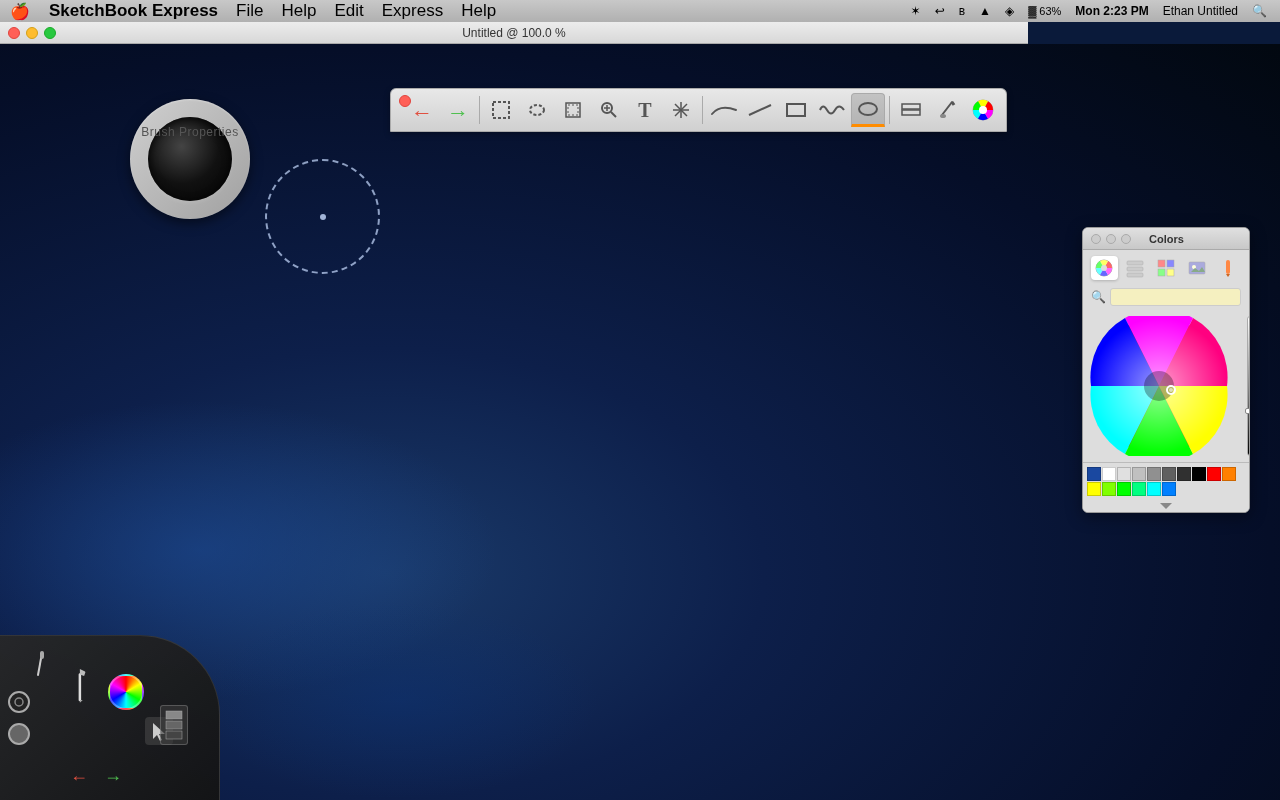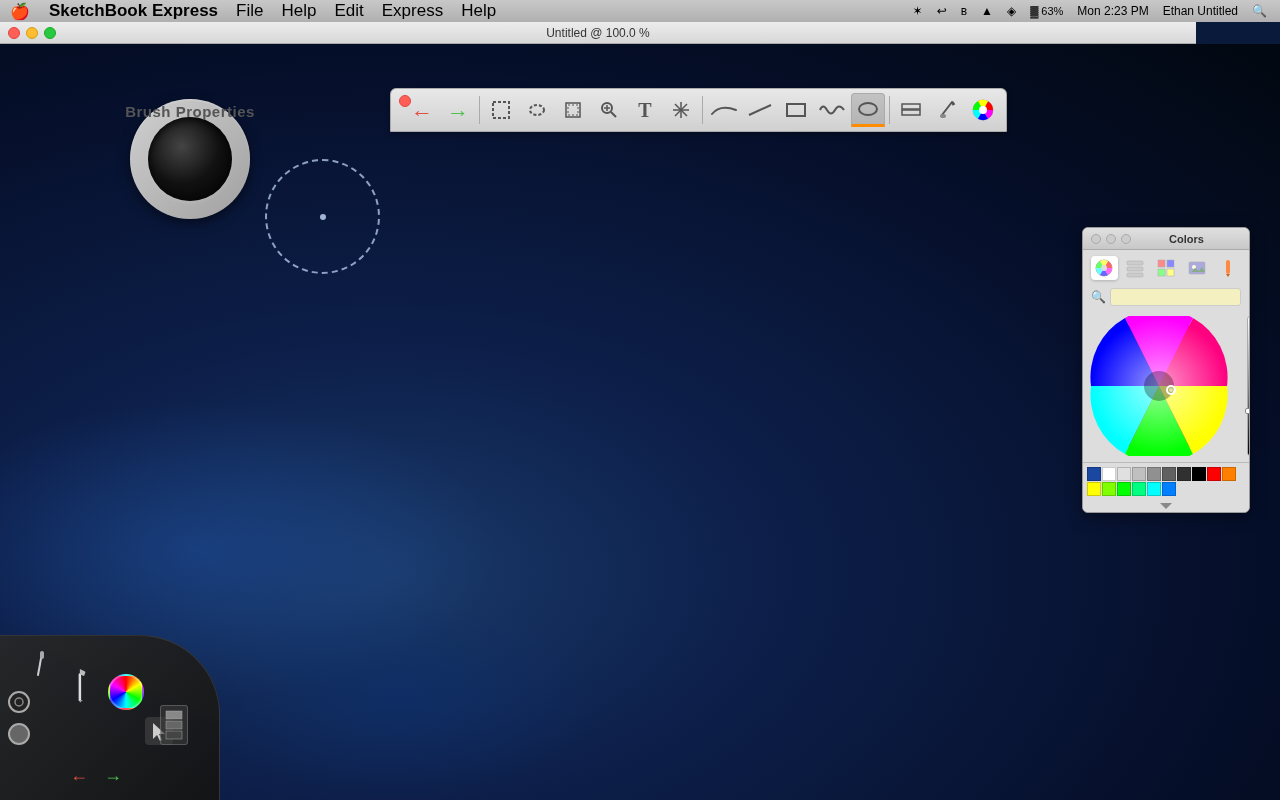--- a/index.html
+++ b/index.html
@@ -45,21 +45,21 @@
       padding-right: 10px;
       font-size: 12px;
     }
     .menubar-right span { padding: 0 3px; }
 
     
     #titlebar {
       position: absolute;
       top: 22px;
       left: 0;
-      width: 1196px;
+      width: 1028px;
       height: 22px;
       background: linear-gradient(to bottom, #ececec, #d8d8d8);
       display: flex;
       align-items: center;
       justify-content: center;
       font-size: 12px;
       color: #333;
       border-bottom: 1px solid #aaa;
       z-index: 99;
     }
@@ -173,28 +173,27 @@
       position: relative;
     }
     .brush-inner {
       width: 84px; height: 84px;
       border-radius: 50%;
       background: radial-gradient(circle at 40% 35%, #444, #111, #000);
       box-shadow: inset 0 2px 8px rgba(0,0,0,0.8), 0 2px 4px rgba(255,255,255,0.1);
     }
     .brush-label {
       position: absolute;
-      top: 4px;
+      top: 26px;
       left: 50%;
       transform: translateX(-50%);
-      font-size: 15px;
+      font-size: 12px;
       color: #555;
       white-space: nowrap;
       letter-spacing: 0.5px;
-      font-weight: bold;
     }
 
     
     #dashed-circle {
       position: absolute;
       top: 115px;
       left: 265px;
       width: 115px; height: 115px;
       border-radius: 50%;
       border: 2px dashed rgba(200, 220, 255, 0.7);
@@ -235,21 +234,21 @@
       display: flex; gap: 5px;
     }
     .ctd { width: 10px; height: 10px; border-radius: 50%; }
     .ctd1 { background: #ccc; border: 1px solid #aaa; }
     .ctd2 { background: #ccc; border: 1px solid #aaa; }
     .ctd3 { background: #ccc; border: 1px solid #aaa; }
     .colors-title-label {
       font-size: 11px;
       color: #333;
       font-weight: 600;
-      margin-left: 32px;
+      margin-left: 12px;
     }
     .colors-tabs {
       display: flex;
       gap: 4px;
       padding: 6px 8px 4px;
       background: #ddd;
     }
     .color-tab {
       width: 28px; height: 24px;
       display: flex; align-items: center; justify-content: center;
@@ -430,21 +429,21 @@
   <span class="menubar-item">Edit</span>
   <span class="menubar-item">Express</span>
   <span class="menubar-item">Help</span>
   <div class="menubar-right">
     <span>✶</span>
     <span>↩</span>
     <span>ʙ</span>
     <span>▲</span>
     <span>◈</span>
     <span style="font-size:11px;">▓ 63%</span>
-    <span style="font-weight:400;">Mon 2:23 PM</span>
+    <span style="font-weight:700;">Mon 2:23 PM</span>
     <span>Ethan Untitled</span>
     <span>🔍</span>
   </div>
 </div>
 
 <div id="titlebar">
   <div class="traffic-lights">
     <div class="traffic-light tl-close"></div>
     <div class="traffic-light tl-min"></div>
     <div class="traffic-light tl-max"></div>

